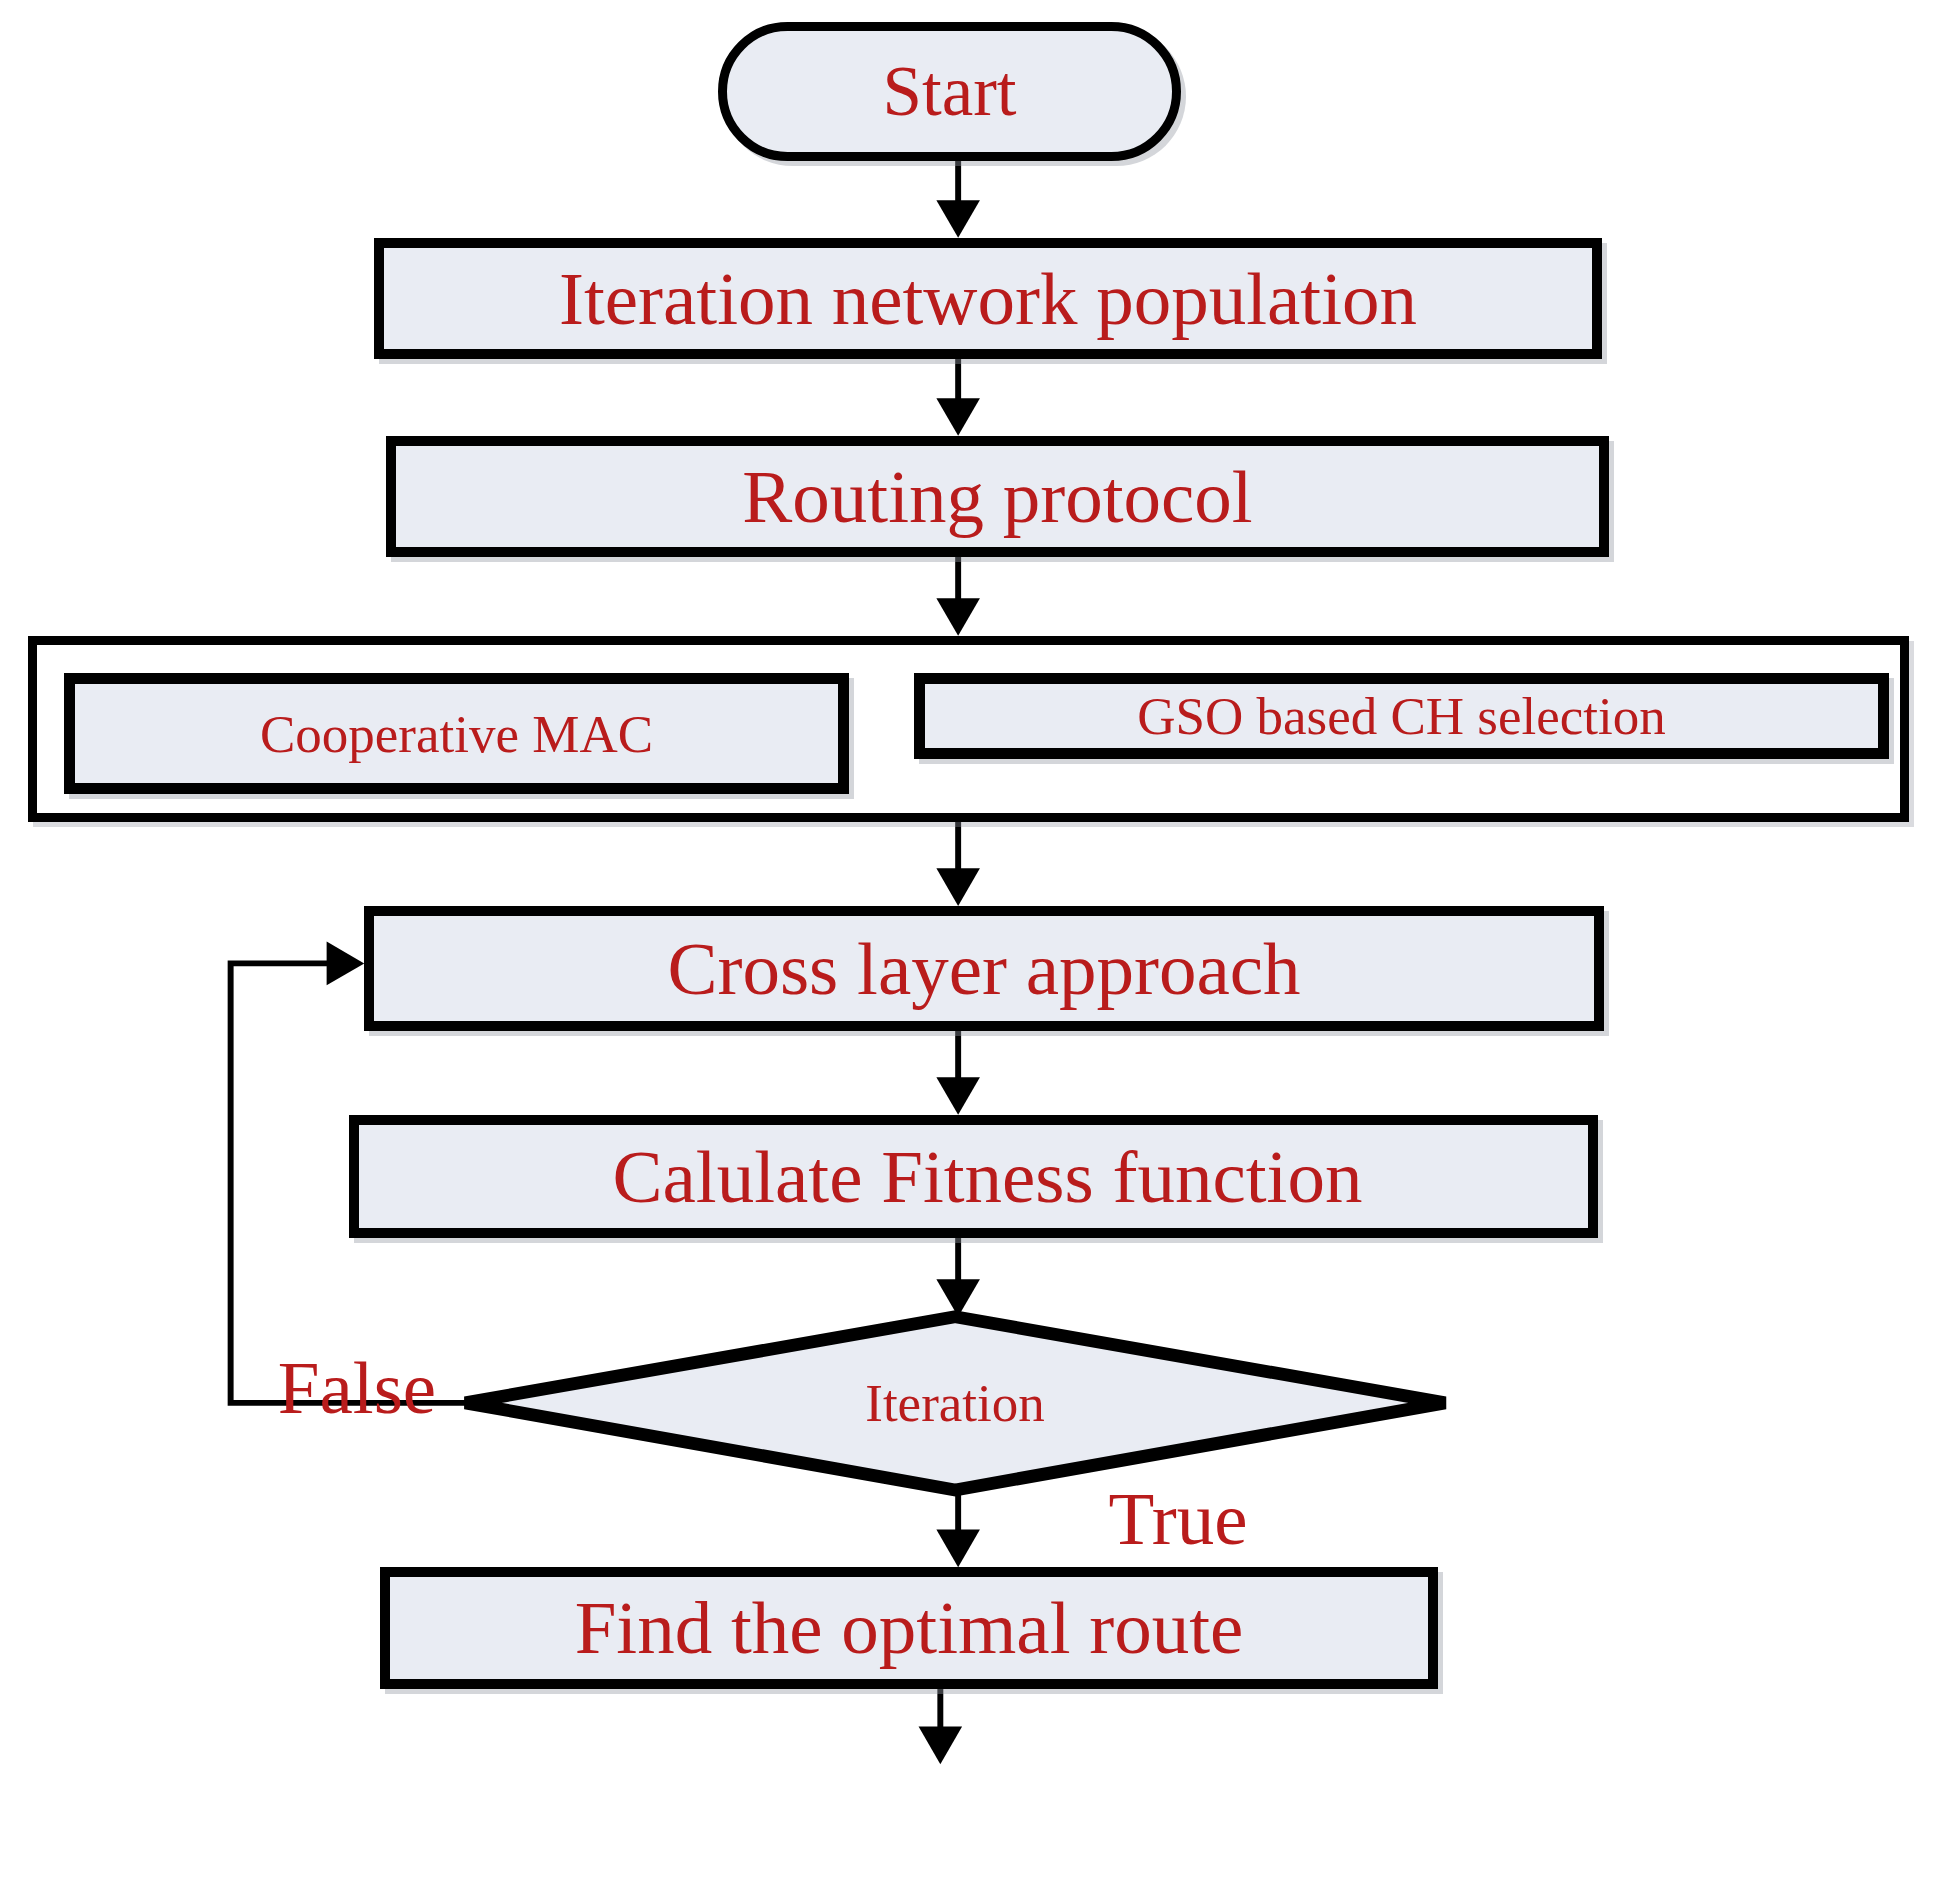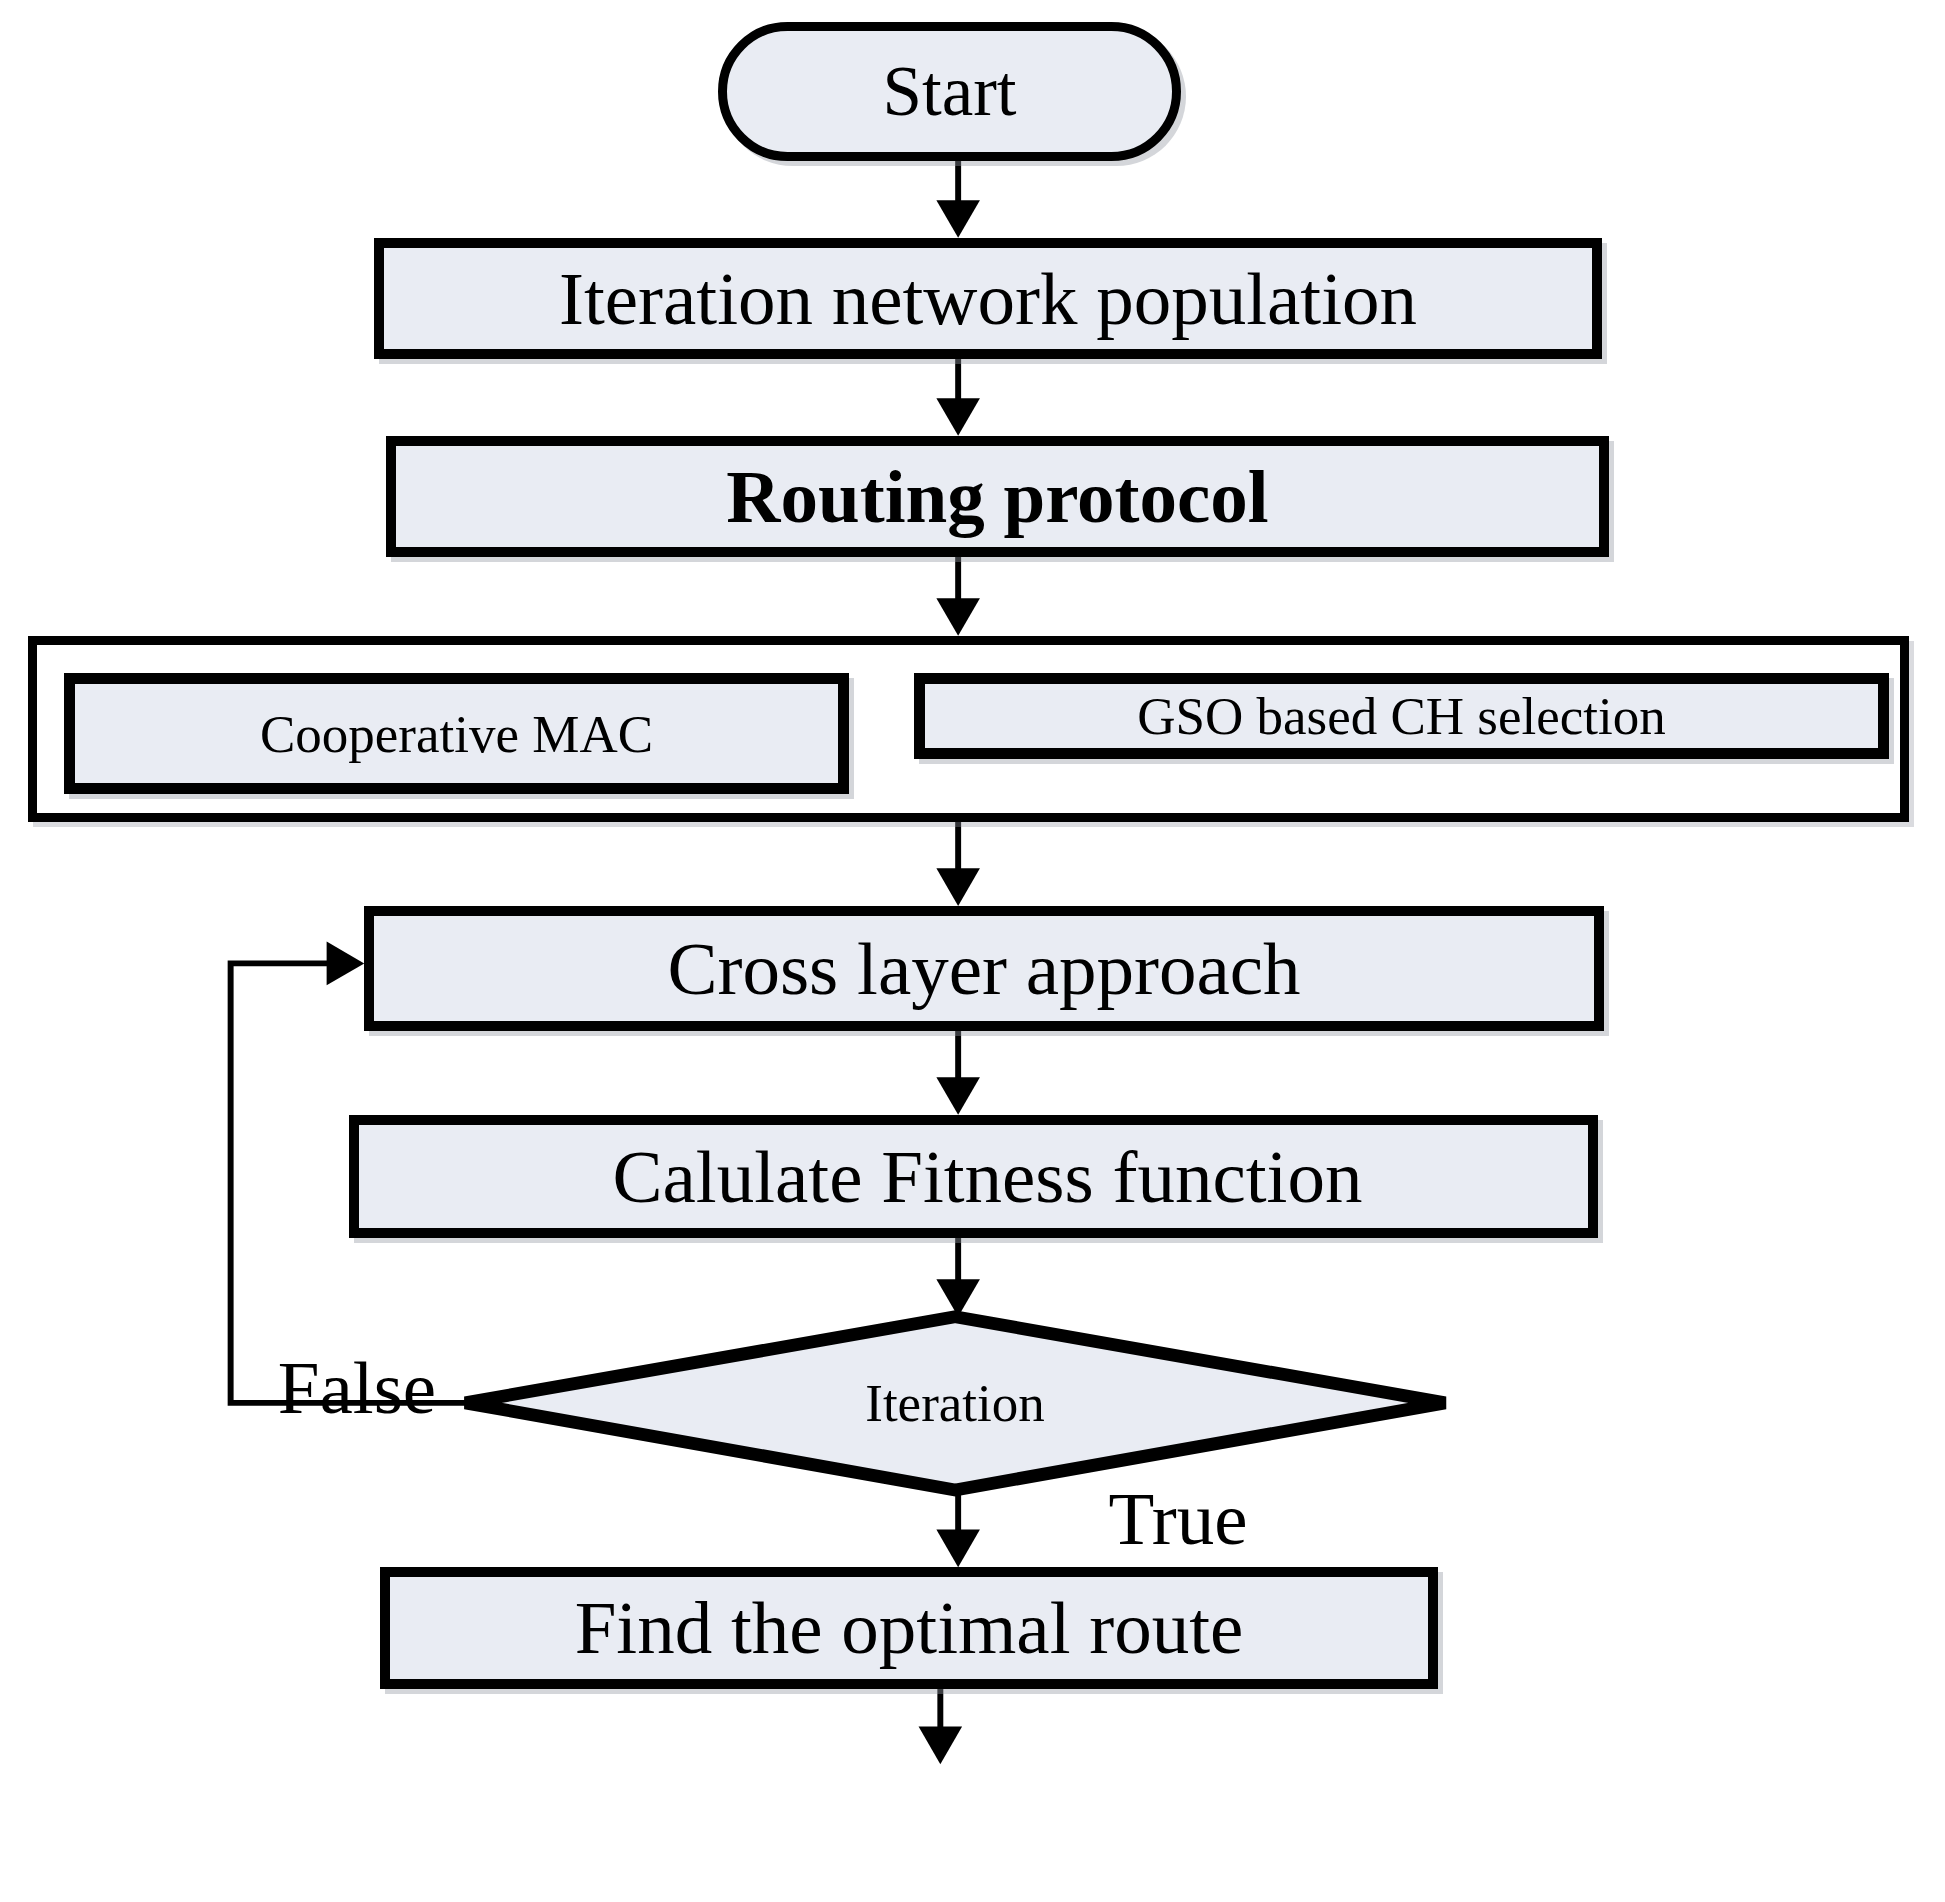--- a/index.html
+++ b/index.html
@@ -2,21 +2,21 @@
 <html><head>
 <meta charset="utf-8">
 <style>
   html, body { margin: 0; padding: 0; background: #ffffff; }
   .canvas {
     position: relative;
     width: 1945px;
     height: 1903px;
     background: #ffffff;
     font-family: "Liberation Serif", "DejaVu Serif", serif;
-    color: #000000;
+    color: #b91c1c;
     overflow: hidden;
   }
   .layer {
     position: absolute;
     left: 0; top: 0;
     width: 1945px; height: 1903px;
     pointer-events: none;
   }
   .node {
     position: absolute;
@@ -56,21 +56,21 @@
     position: absolute;
     display: flex;
     align-items: center;
     justify-content: center;
     font-size: 75px;
     z-index: 3;
   }
   
   #node-start   { left: 718px;  top: 22px;   width: 463px;  height: 139px; border-width: 9px; }
   #node-init    { left: 374px;  top: 238px;  width: 1228px; height: 121px; }
-  #node-routing { left: 386px;  top: 436px;  width: 1223px; height: 121px; font-weight: bold; }
+  #node-routing { left: 386px;  top: 436px;  width: 1223px; height: 121px; }
   #node-container { left: 28px; top: 636px;  width: 1881px; height: 186px; }
   #node-coop    { left: 64px;   top: 673px;  width: 785px;  height: 121px; }
   #node-gso     { left: 914px;  top: 673px;  width: 975px;  height: 86px; }
   #node-cross   { left: 364px;  top: 906px;  width: 1240px; height: 125px; }
   #node-fitness { left: 349px;  top: 1115px; width: 1249px; height: 123px; padding-left: 28px; }
   #node-diamond-label { left: 658px; top: 1363px; width: 594px; height: 79px; }
   #node-find    { left: 380px;  top: 1567px; width: 1058px; height: 122px; }
   #node-end     { left: 718px;  top: 1764px; width: 450px;  height: 124px; border-width: 12px; border-radius: 63px; }
   #label-false  { left: 248px;  top: 1305px; width: 218px;  height: 85px; margin-top: 40px; }
   #label-true   { left: 1079px; top: 1479px; width: 198px;  height: 79px; }

